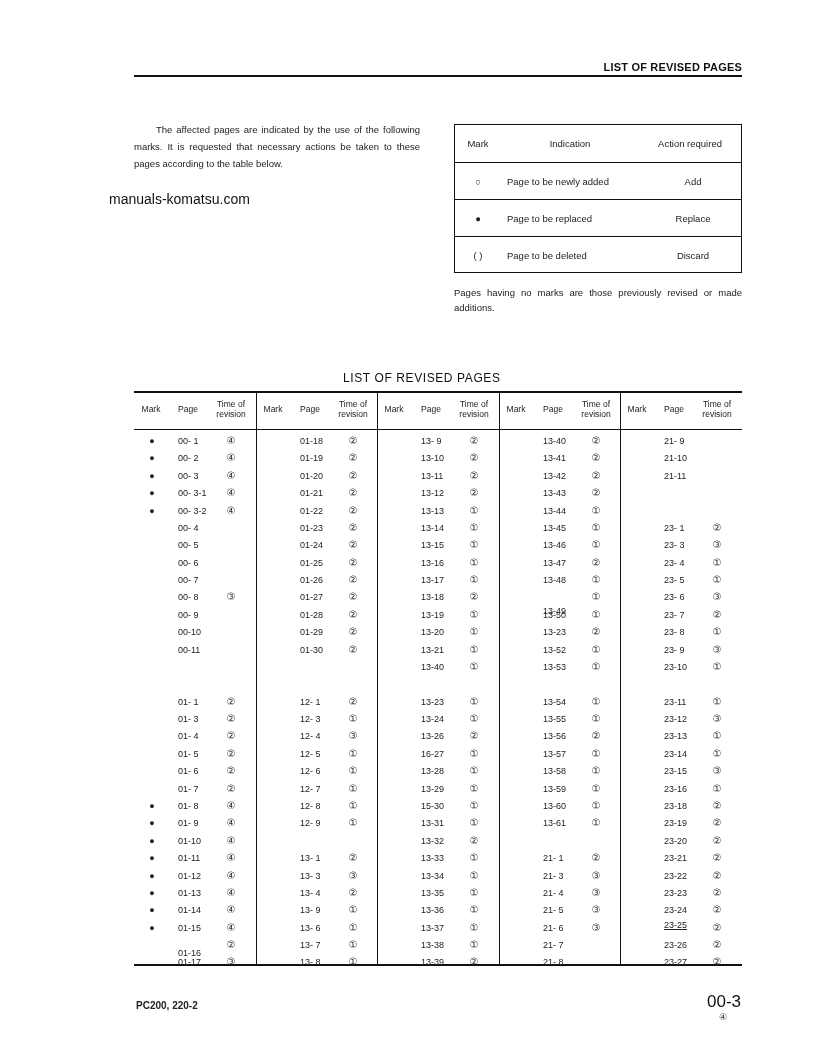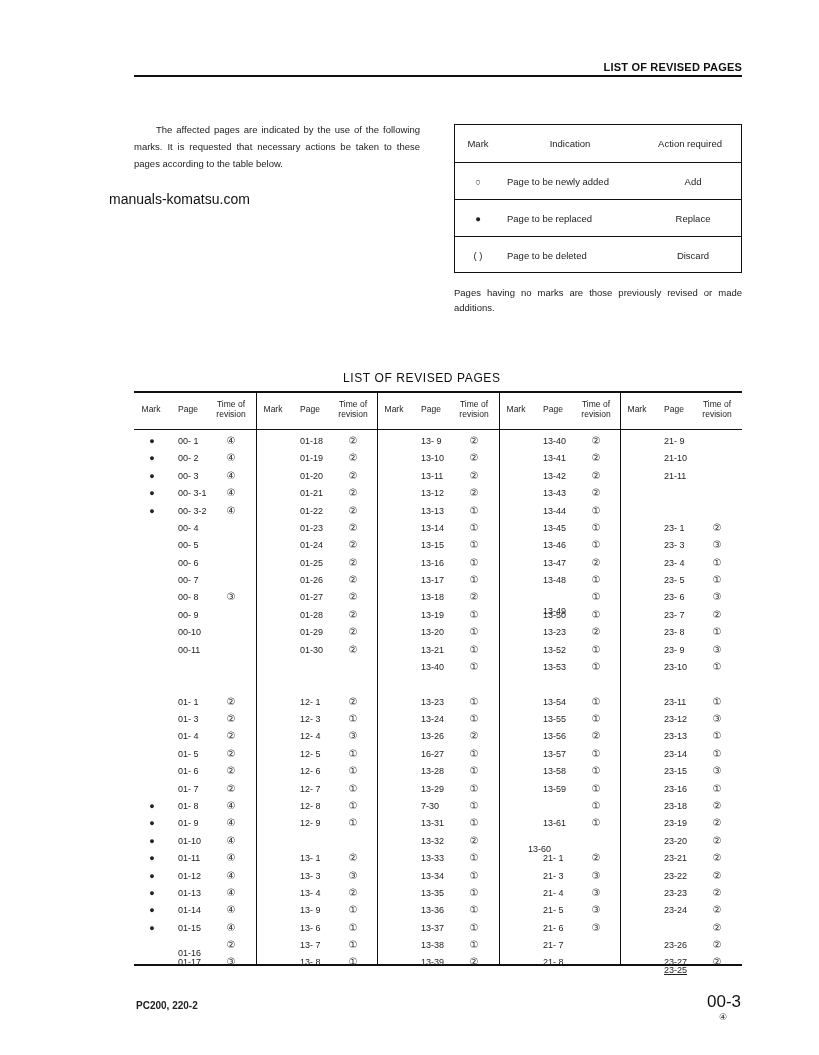--- a/index.html
+++ b/index.html
@@ -331,21 +331,21 @@
     <div class="abs cell mark" style="left: 385px; top: 748px; width: 20px;"></div>
     <div class="abs cell" style="left: 421px; top: 748px; width: 40px;">16-27</div>
     <div class="abs rev" style="left: 459px; top: 748px; width: 30px;">①</div>
     <div class="abs cell mark" style="left: 385px; top: 765px; width: 20px;"></div>
     <div class="abs cell" style="left: 421px; top: 765px; width: 40px;">13-28</div>
     <div class="abs rev" style="left: 459px; top: 765px; width: 30px;">①</div>
     <div class="abs cell mark" style="left: 385px; top: 783px; width: 20px;"></div>
     <div class="abs cell" style="left: 421px; top: 783px; width: 40px;">13-29</div>
     <div class="abs rev" style="left: 459px; top: 783px; width: 30px;">①</div>
     <div class="abs cell mark" style="left: 385px; top: 800px; width: 20px;"></div>
-    <div class="abs cell" style="left: 421px; top: 800px; width: 40px;">7-30</div>
+    <div class="abs cell" style="left: 421px; top: 800px; width: 40px;">15-30</div>
     <div class="abs rev" style="left: 459px; top: 800px; width: 30px;">①</div>
     <div class="abs cell mark" style="left: 385px; top: 817px; width: 20px;"></div>
     <div class="abs cell" style="left: 421px; top: 817px; width: 40px;">13-31</div>
     <div class="abs rev" style="left: 459px; top: 817px; width: 30px;">①</div>
     <div class="abs cell mark" style="left: 385px; top: 835px; width: 20px;"></div>
     <div class="abs cell" style="left: 421px; top: 835px; width: 40px;">13-32</div>
     <div class="abs rev" style="left: 459px; top: 835px; width: 30px;">②</div>
     <div class="abs cell mark" style="left: 385px; top: 852px; width: 20px;"></div>
     <div class="abs cell" style="left: 421px; top: 852px; width: 40px;">13-33</div>
     <div class="abs rev" style="left: 459px; top: 852px; width: 30px;">①</div>
@@ -429,21 +429,21 @@
     <div class="abs cell mark" style="left: 507px; top: 748px; width: 20px;"></div>
     <div class="abs cell" style="left: 543px; top: 748px; width: 40px;">13-57</div>
     <div class="abs rev" style="left: 581px; top: 748px; width: 30px;">①</div>
     <div class="abs cell mark" style="left: 507px; top: 765px; width: 20px;"></div>
     <div class="abs cell" style="left: 543px; top: 765px; width: 40px;">13-58</div>
     <div class="abs rev" style="left: 581px; top: 765px; width: 30px;">①</div>
     <div class="abs cell mark" style="left: 507px; top: 783px; width: 20px;"></div>
     <div class="abs cell" style="left: 543px; top: 783px; width: 40px;">13-59</div>
     <div class="abs rev" style="left: 581px; top: 783px; width: 30px;">①</div>
     <div class="abs cell mark" style="left: 507px; top: 800px; width: 20px;"></div>
-    <div class="abs cell" style="left: 528px; top: 800px; width: 40px; margin-top: 43px;">13-60</div>
+    <div class="abs cell" style="left: 543px; top: 800px; width: 40px;">13-60</div>
     <div class="abs rev" style="left: 581px; top: 800px; width: 30px;">①</div>
     <div class="abs cell mark" style="left: 507px; top: 817px; width: 20px;"></div>
     <div class="abs cell" style="left: 543px; top: 817px; width: 40px;">13-61</div>
     <div class="abs rev" style="left: 581px; top: 817px; width: 30px;">①</div>
     <div class="abs cell mark" style="left: 507px; top: 835px; width: 20px;"></div>
     <div class="abs cell" style="left: 543px; top: 835px; width: 40px;"></div>
     <div class="abs rev" style="left: 581px; top: 835px; width: 30px;"></div>
     <div class="abs cell mark" style="left: 507px; top: 852px; width: 20px;"></div>
     <div class="abs cell" style="left: 543px; top: 852px; width: 40px;">21- 1</div>
     <div class="abs rev" style="left: 581px; top: 852px; width: 30px;">②</div>
@@ -548,21 +548,21 @@
     <div class="abs cell mark" style="left: 628px; top: 870px; width: 20px;"></div>
     <div class="abs cell" style="left: 664px; top: 870px; width: 40px;">23-22</div>
     <div class="abs rev" style="left: 702px; top: 870px; width: 30px;">②</div>
     <div class="abs cell mark" style="left: 628px; top: 887px; width: 20px;"></div>
     <div class="abs cell" style="left: 664px; top: 887px; width: 40px;">23-23</div>
     <div class="abs rev" style="left: 702px; top: 887px; width: 30px;">②</div>
     <div class="abs cell mark" style="left: 628px; top: 904px; width: 20px;"></div>
     <div class="abs cell" style="left: 664px; top: 904px; width: 40px;">23-24</div>
     <div class="abs rev" style="left: 702px; top: 904px; width: 30px;">②</div>
     <div class="abs cell mark" style="left: 628px; top: 922px; width: 20px;"></div>
-    <div class="abs cell" style="left: 664px; top: 964px; width: 40px; text-decoration: underline;">23-25</div>
+    <div class="abs cell" style="left: 664px; top: 919px; width: 40px; text-decoration: underline;">23-25</div>
     <div class="abs rev" style="left: 702px; top: 922px; width: 30px;">②</div>
     <div class="abs cell mark" style="left: 628px; top: 939px; width: 20px;"></div>
     <div class="abs cell" style="left: 664px; top: 939px; width: 40px;">23-26</div>
     <div class="abs rev" style="left: 702px; top: 939px; width: 30px;">②</div>
     <div class="abs cell mark" style="left: 628px; top: 956px; width: 20px;"></div>
     <div class="abs cell" style="left: 664px; top: 956px; width: 40px;">23-27</div>
     <div class="abs rev" style="left: 702px; top: 956px; width: 30px;">②</div>
   </div>
 
 <div class="abs footer-model">PC200, 220-2</div>

